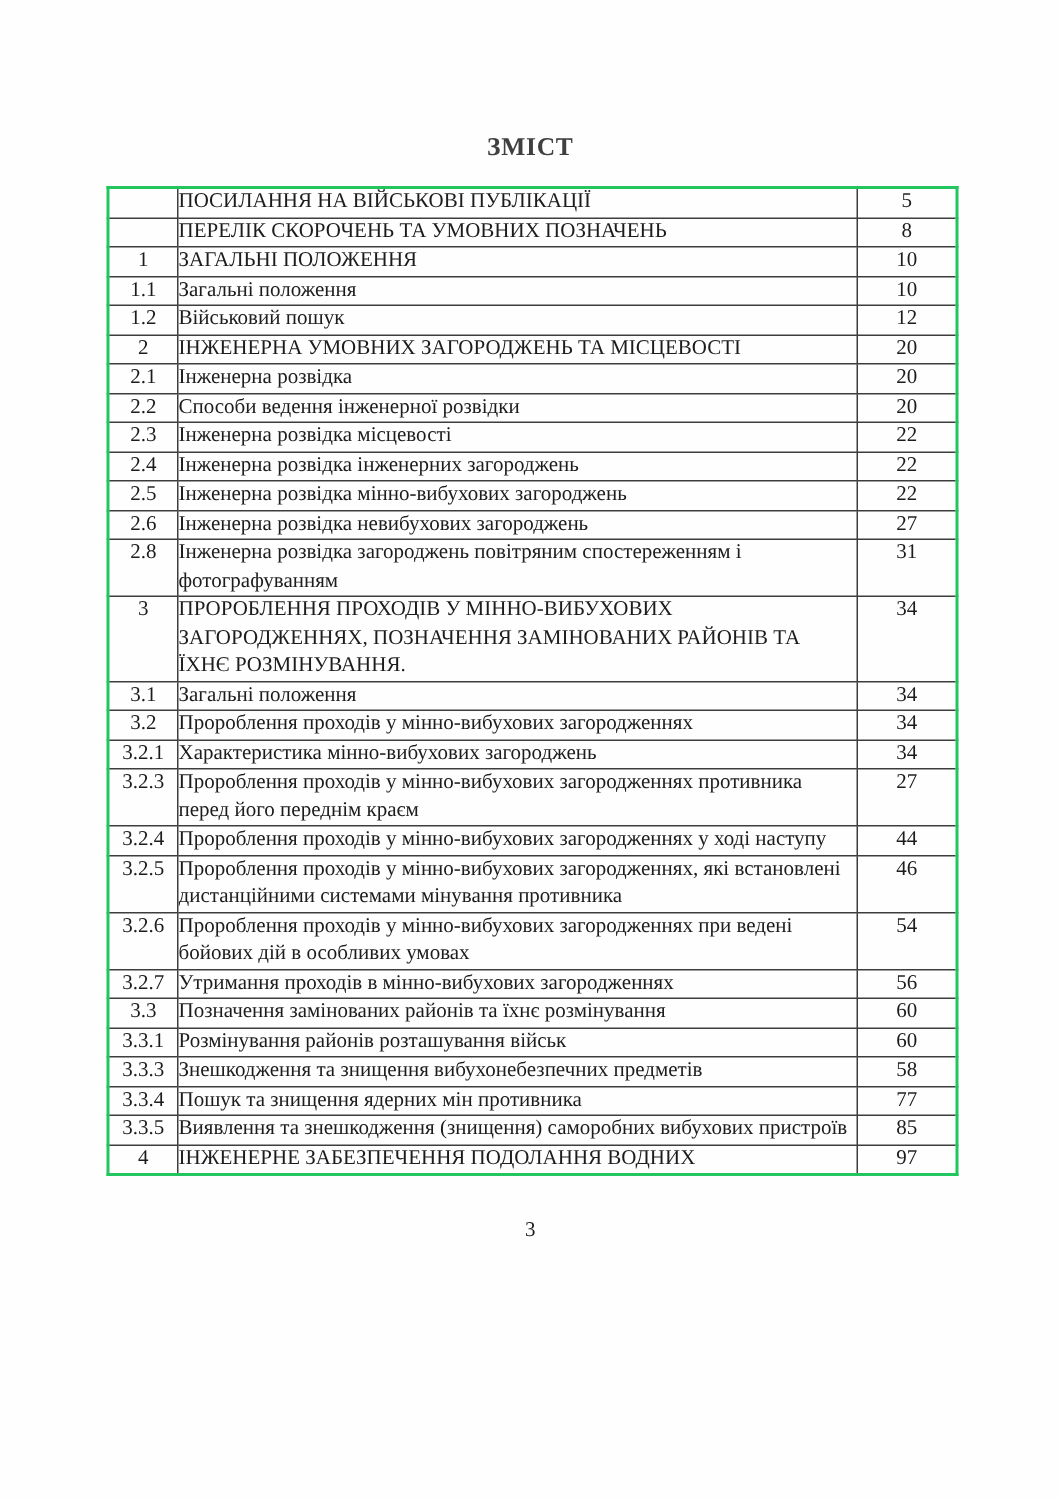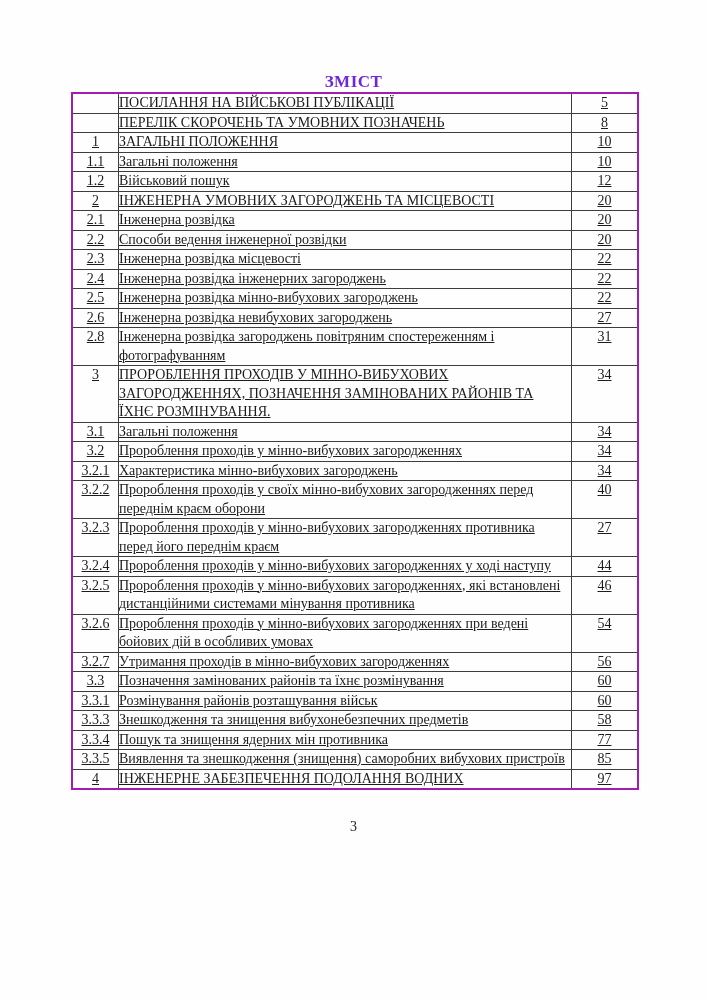--- a/index.html
+++ b/index.html
@@ -10,35 +10,34 @@
   .page {
     position: relative;
     width: 707px;
     height: 1000px;
     background: #fefefe;
     overflow: hidden;
     font-family: "Liberation Serif", "DejaVu Serif", serif;
     color: #1c1c1c;
   }
   .doc-title {
-    margin: 0;
+    margin: 16px;
     padding-top: 72px;
     text-align: center;
     font-size: 17px;
     font-weight: bold;
     letter-spacing: 0.5px;
-    color: #6d28d9;
+    color: #404040;
   }
   table.toc {
     border-collapse: collapse;
     table-layout: fixed;
     width: 564px;
     margin-left: 71px;
-    border: 2px solid #a21caf;
-    text-decoration: underline;
+    border: 2px solid #22c55e;
   }
   table.toc td {
     border: 1px solid #3d3d3d;
     font-size: 14px;
     line-height: 18.5px;
     vertical-align: top;
     padding: 0;
     overflow: hidden;
   }
   td.col-num   { width: 45px;  text-align: center; }
@@ -157,25 +156,20 @@
       <td class="col-title">Пророблення проходів у мінно-вибухових загородженнях</td>
       <td class="col-page">34</td>
     </tr>
 
     <tr>
       <td class="col-num">3.2.1</td>
       <td class="col-title">Характеристика мінно-вибухових загороджень</td>
       <td class="col-page">34</td>
     </tr>
 
-    <tr>
-      <td class="col-num">3.2.2</td>
-      <td class="col-title">Пророблення проходів у своїх мінно-вибухових загородженнях перед переднім краєм оборони</td>
-      <td class="col-page">40</td>
-    </tr>
 
     <tr>
       <td class="col-num">3.2.3</td>
       <td class="col-title">Пророблення проходів у мінно-вибухових загородженнях противника перед його переднім краєм</td>
       <td class="col-page">27</td>
     </tr>
 
     <tr>
       <td class="col-num">3.2.4</td>
       <td class="col-title">Пророблення проходів у мінно-вибухових загородженнях у ході наступу</td>

